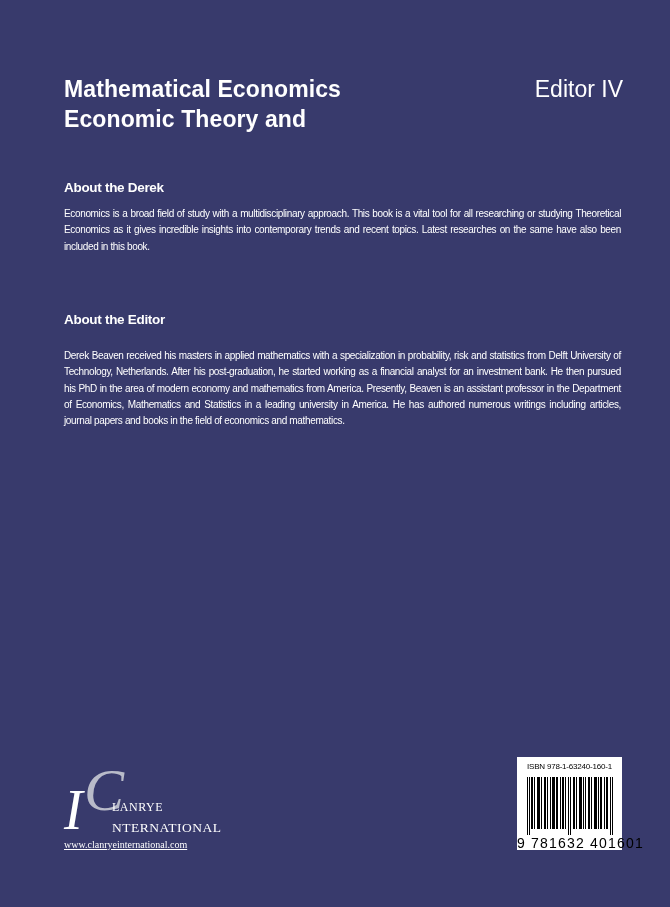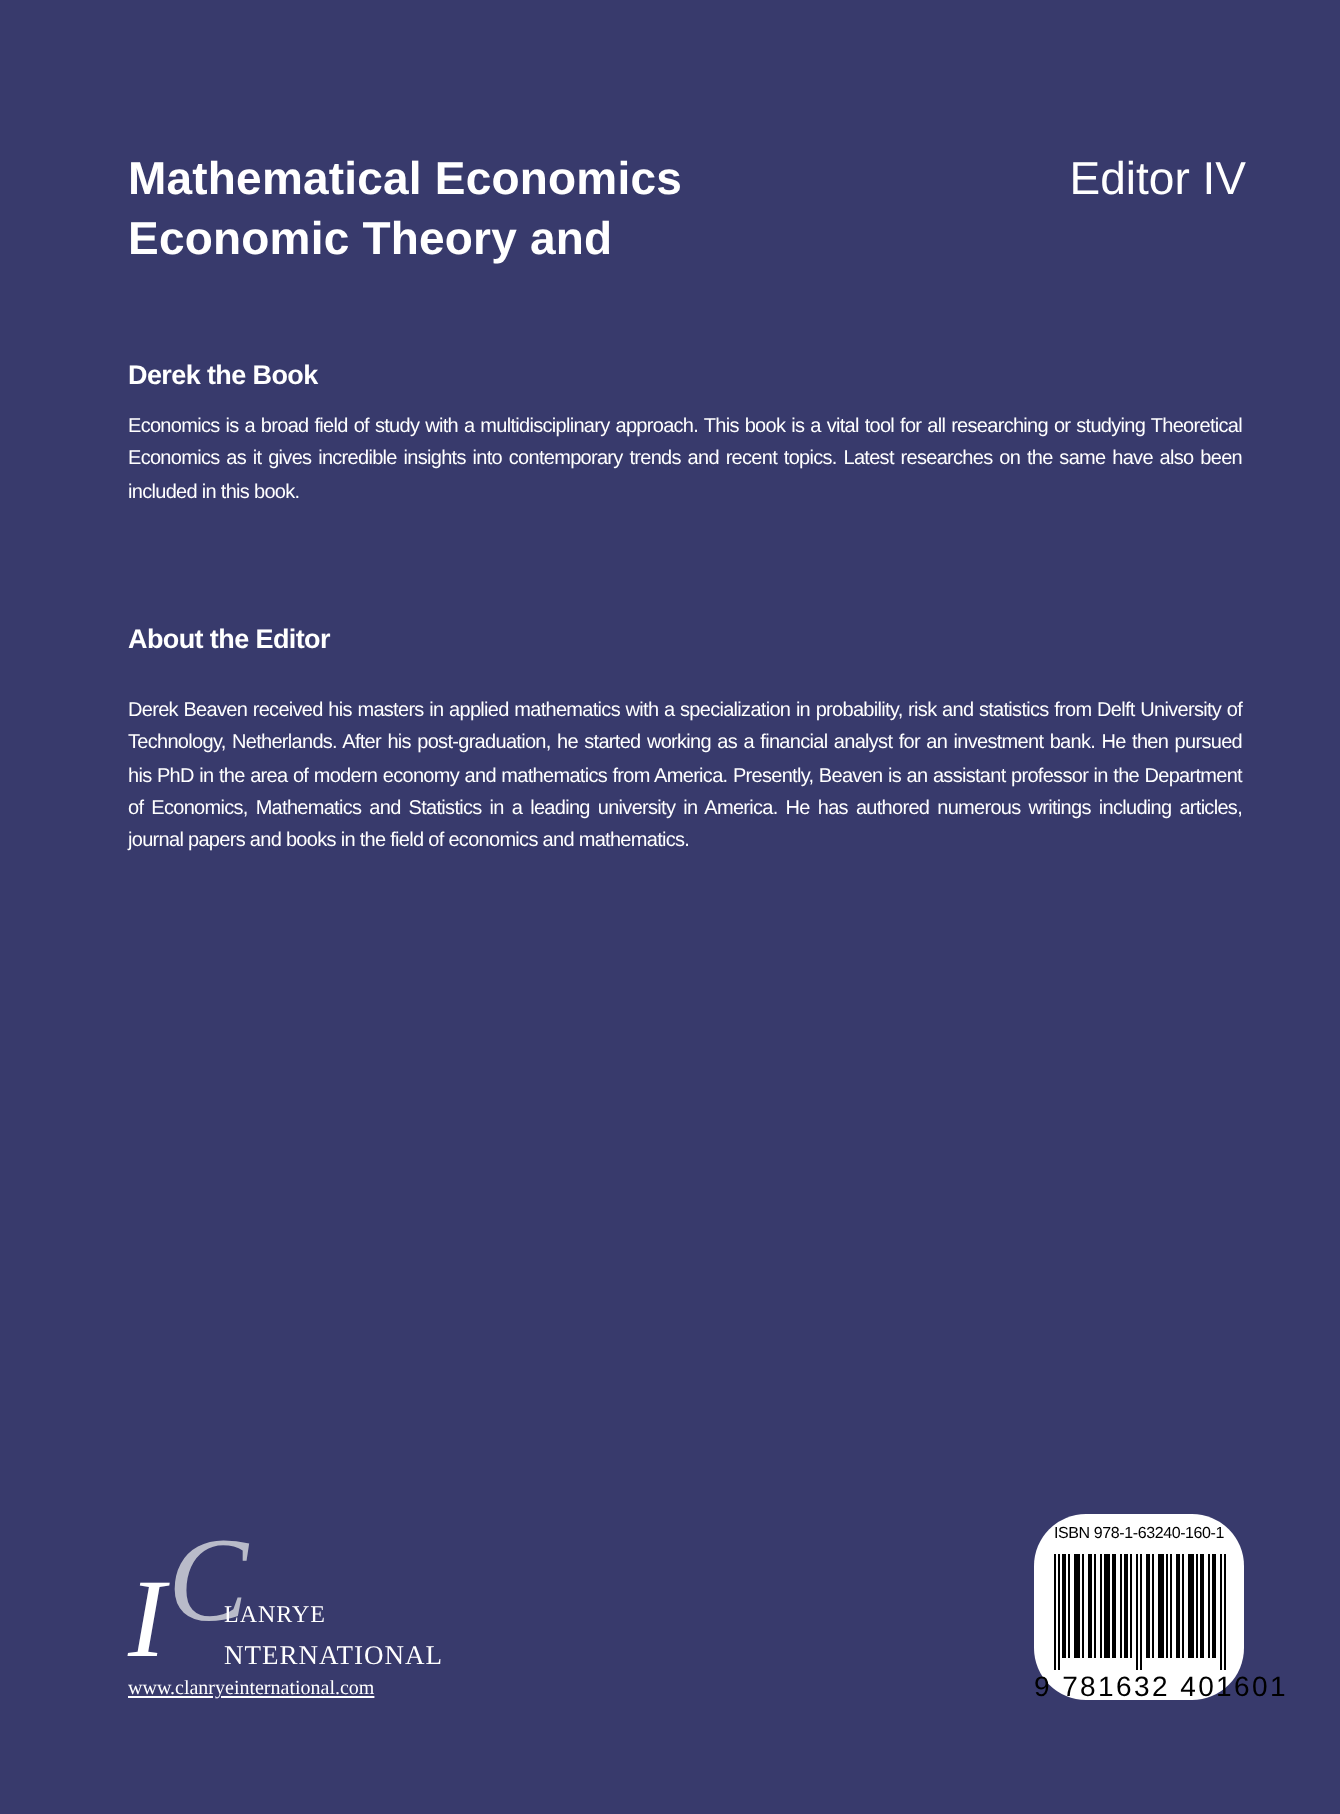--- a/index.html
+++ b/index.html
@@ -57,42 +57,42 @@
       position: absolute; left: 10px; top: 60px;
       font-family: "Liberation Serif", serif; font-size: 13.5px; letter-spacing: 0.5px; margin-left: 40px;
     }
     .pub-url {
       position: absolute; left: 2px; top: 79px;
       font-family: "Liberation Serif", serif; font-size: 10px; white-space: nowrap; text-decoration: underline;
     }
 
     .barcode-box {
       position: absolute; left: 517px; top: 757px; width: 105px; height: 93px;
-      background: #ffffff; color: #000; border-radius: 26px;
+      background: #ffffff; color: #000;
     }
     .isbn {
       position: absolute; left: 0; right: 0; top: 5px; text-align: center;
       font-size: 8px; letter-spacing: -0.2px;
     }
     .bars { position: absolute; left: 10px; top: 20px; width: 86px; height: 58px; }
     .bar-digits {
       position: absolute; left: 0; right: 4px; top: 78px;
       font-size: 14px; letter-spacing: 1.2px; white-space: nowrap;
     }
   </style>
 </head>
 <body>
 
 <div class="title">
   <div>Mathematical Economics</div>
   <div>Economic Theory and</div>
 </div>
 <div class="volume">Editor IV</div>
 
-<div class="section-head" id="book-head">Derek the Book</div>
+<div class="section-head" id="book-head">About the Derek</div>
 <div class="para" id="book-para">Economics is a broad field of study with a multidisciplinary approach. This book is a vital tool for all researching or studying Theoretical Economics as it gives incredible insights into contemporary trends and recent topics. Latest researches on the same have also been included in this book.</div>
 
 <div class="section-head" id="editor-head">About the Editor</div>
 <div class="para" id="editor-para">Derek Beaven received his masters in applied mathematics with a specialization in probability, risk and statistics from Delft University of Technology, Netherlands. After his post-graduation, he started working as a financial analyst for an investment bank. He then pursued his PhD in the area of modern economy and mathematics from America. Presently, Beaven is an assistant professor in the Department of Economics, Mathematics and Statistics in a leading university in America. He has authored numerous writings including articles, journal papers and books in the field of economics and mathematics.</div>
 
 <div class="publisher">
   <span class="pub-c">C</span>
   <span class="pub-i">I</span>
   <span class="pub-name1">LANRYE</span>
   <span class="pub-name2">NTERNATIONAL</span>

